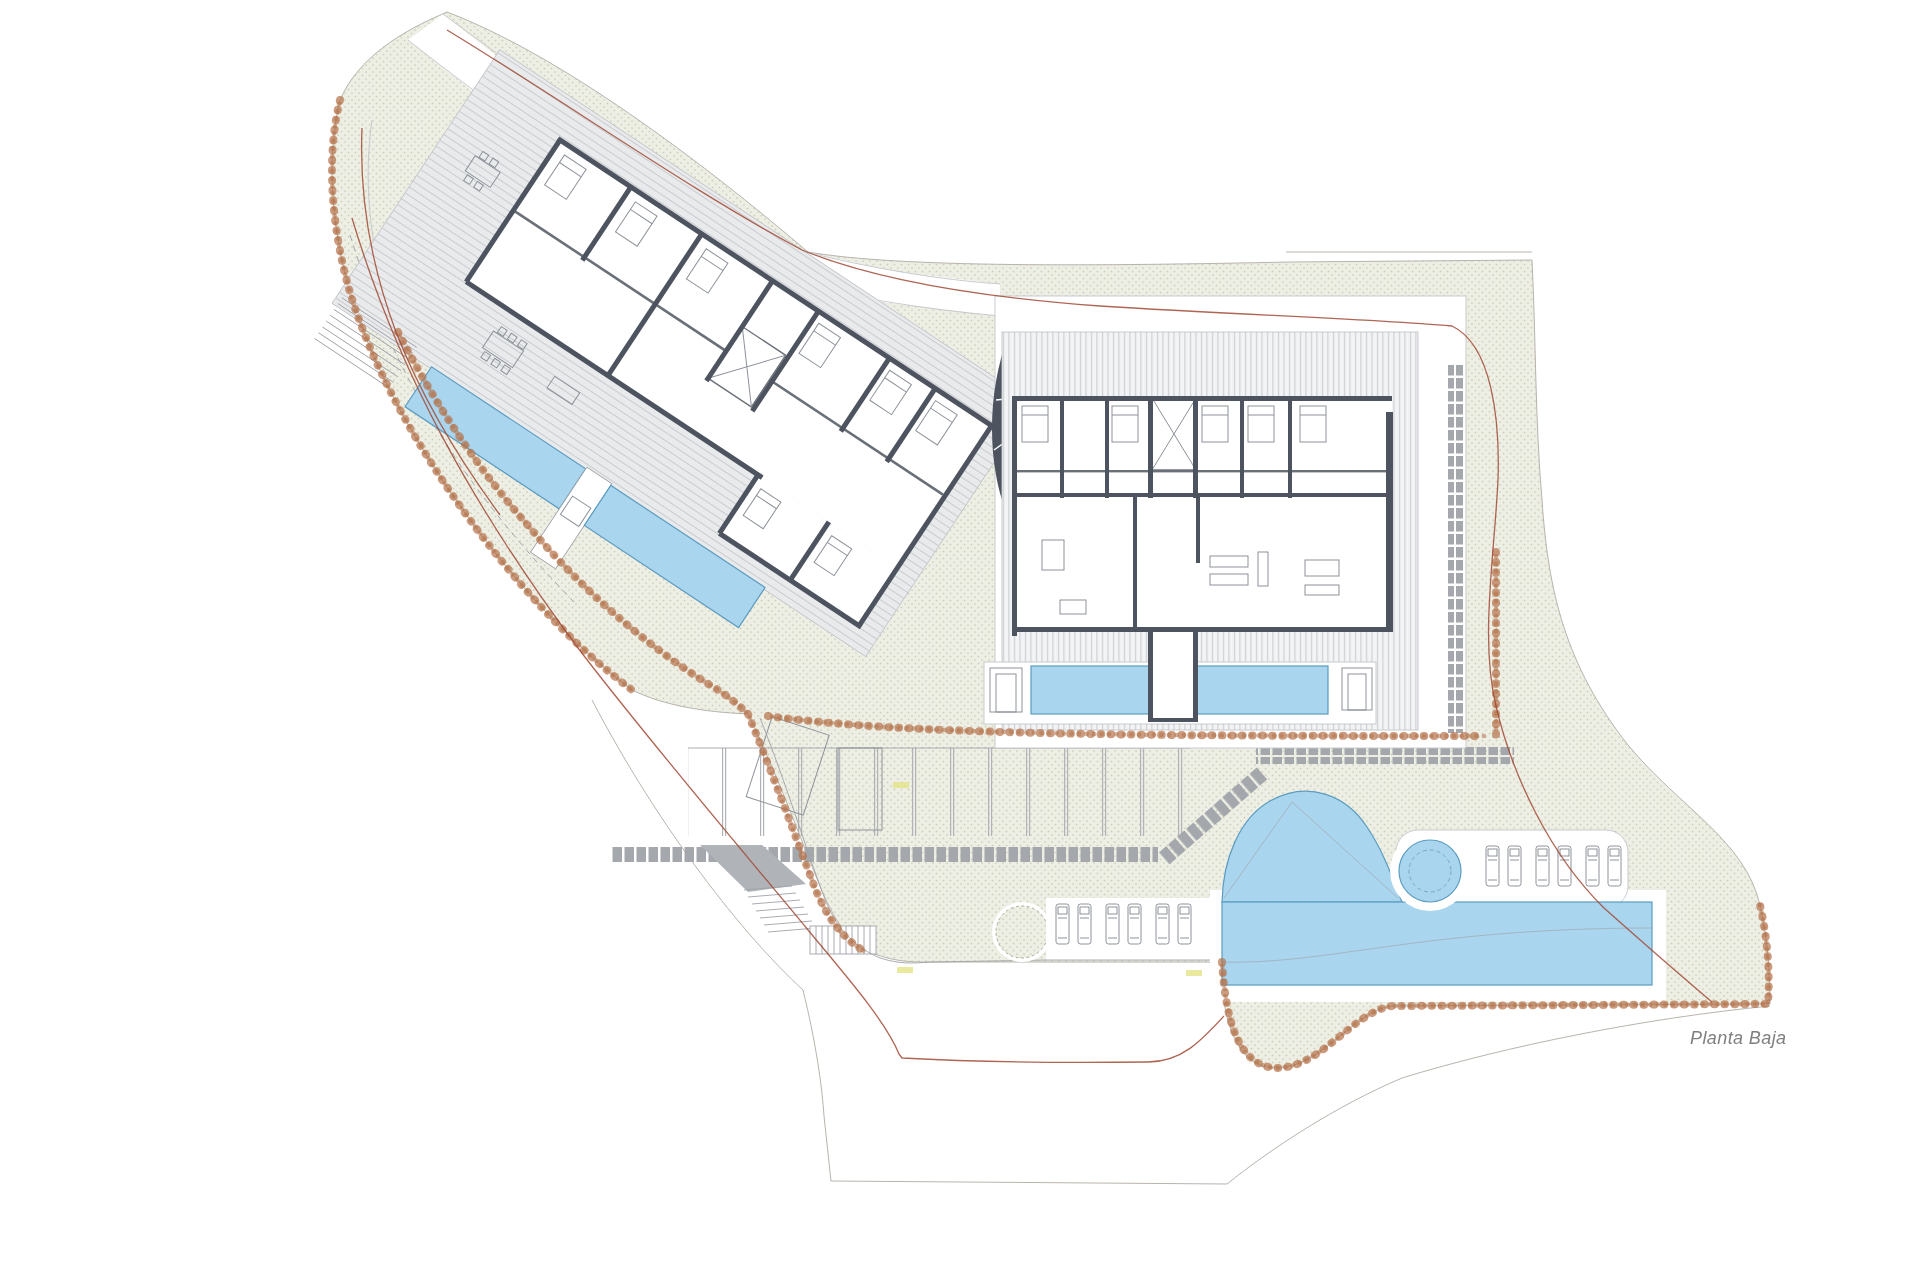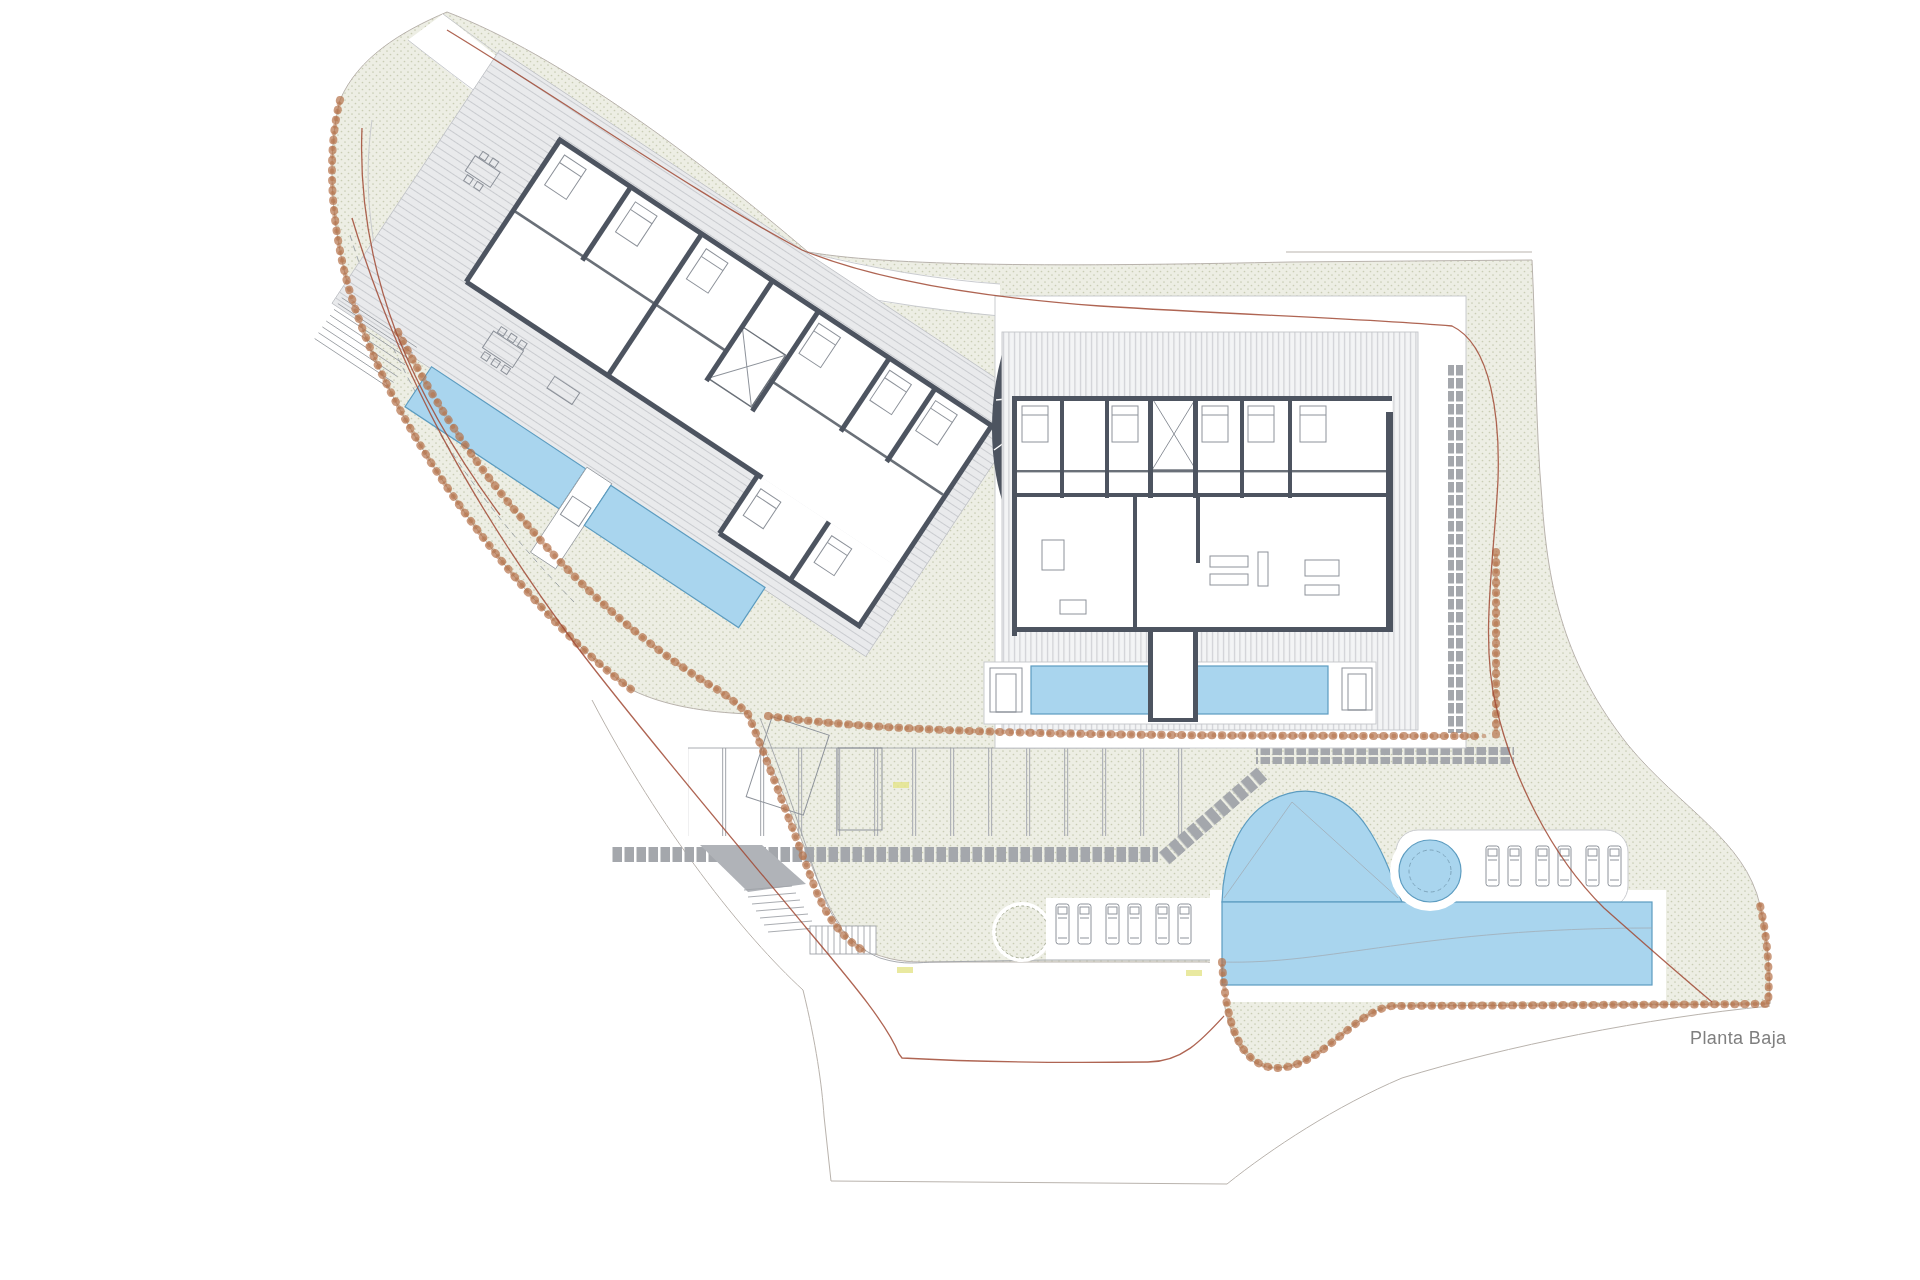--- a/index.html
+++ b/index.html
@@ -1,17 +1,17 @@
 <!DOCTYPE html>
 <html style="--paper: #ffffff; --green-fill: #edeee4; --green-dot: #c9cdb4; --wall: #4d5460; --pool: #a9d5ee; --pool-edge: #5c9cc0; --pebble: #b5724a; --red-line: #a14a35; --tile: #a4a7ac; --deck-line: #c7c9cd; --terrace-fill: #e9eaec; --terrace-line: #c6c8cc; --boundary: #b9b3ad; --thin-line: #9fa3a8; --title-text: #7f7f7f; --elevation-mark: #e3e388;"><head>
 <meta charset="utf-8">
 <style>
   html,body{margin:0;padding:0;background:#fff;}
   body{width:1920px;height:1280px;font-family:"Liberation Sans",sans-serif;overflow:hidden;}
-  #plan-wrap{position:relative;width:1920px;height:1280px;background:var(--paper,#fff);}
+  #plan-wrap{position:relative;width:1920px;height:1280px;background:var(--paper,#fff);font-style:italic;}
   svg{display:block;}
   .green{fill:url(#dots);stroke:var(--boundary);stroke-width:1;}
   .wht{fill:#ffffff;}
   .wall{fill:var(--wall);}
   .pool{fill:var(--pool);stroke:var(--pool-edge);stroke-width:1.2;}
   .peb{fill:none;stroke:var(--pebble);stroke-width:8;stroke-dasharray:.6 9.5;stroke-linecap:round;opacity:.7;}
   .peb2{fill:none;stroke:var(--pebble);stroke-width:4.5;stroke-dasharray:.5 7;stroke-dashoffset:3.5;stroke-linecap:round;opacity:.55;}
   .red{fill:none;stroke:var(--red-line);stroke-width:1.3;opacity:.85;}
   .bnd{fill:none;stroke:var(--boundary);stroke-width:1;}
   .tg{fill:none;stroke:var(--thin-line);stroke-width:.9;}

